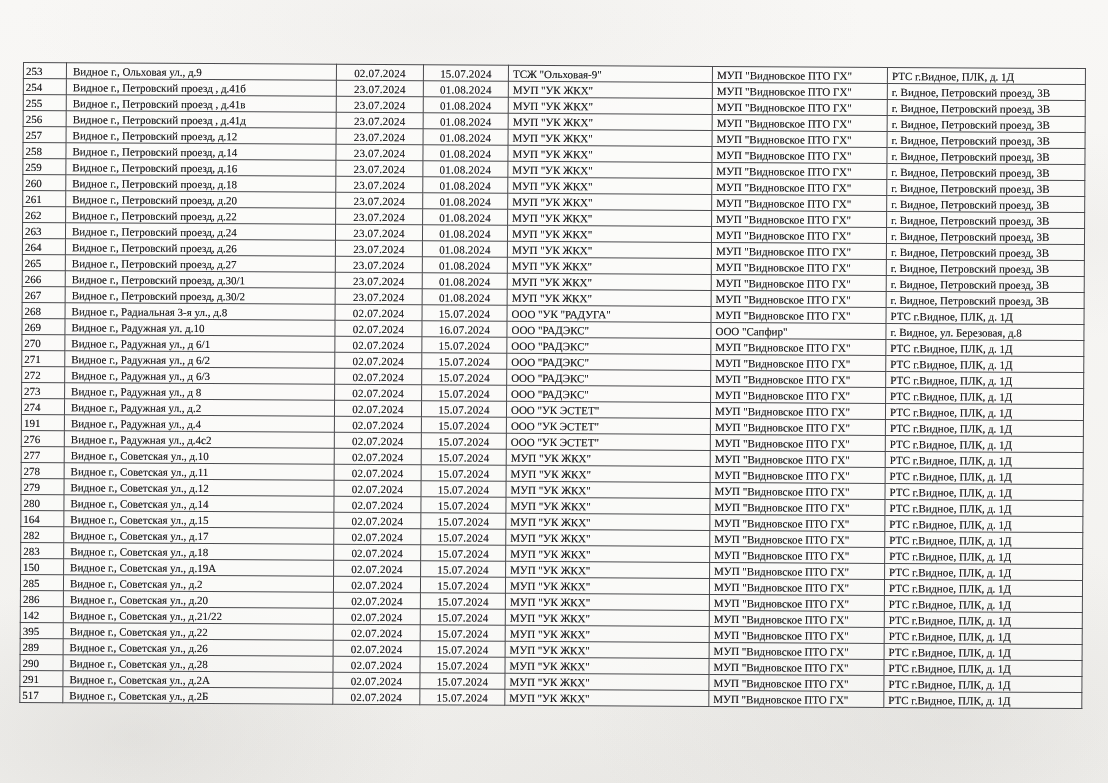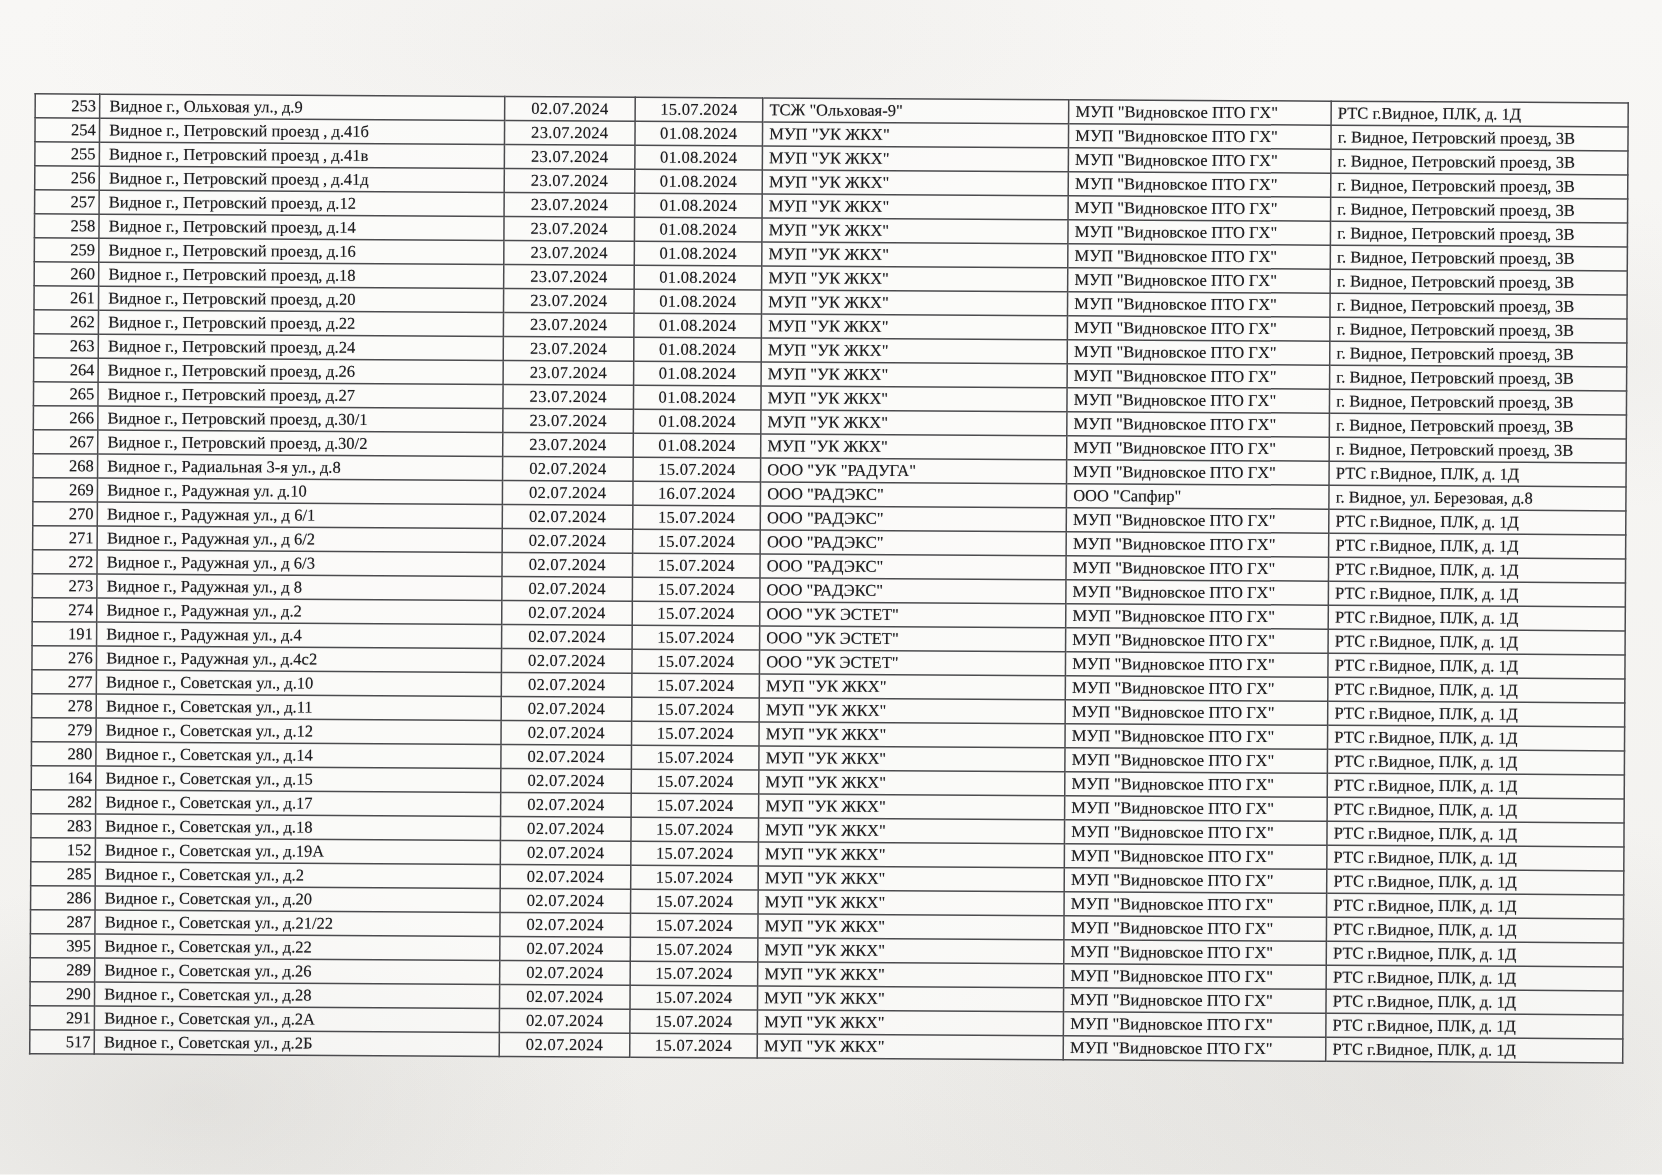--- a/index.html
+++ b/index.html
@@ -38,21 +38,21 @@
   .doc-table td {
     border: 1px solid #4b4b4e;
     height: 15px;
     padding: 0 4px;
     font-size: 11px;
     line-height: 14px;
     white-space: nowrap;
     overflow: hidden;
     text-shadow: 0 0 0.5px rgba(20,20,25,.55);
   }
-  .doc-table td.c-num  { text-align: right; padding: 0 2px; }
+  .doc-table td.c-num  { text-align: left; padding: 0 2px; }
   .doc-table td.c-addr { text-align: left; padding-left: 6px; }
   .doc-table td.c-date { text-align: center; letter-spacing: .2px; }
   .doc-table td.c-org  { text-align: left; padding-left: 4px; }
 </style>
 </head>
 <body>
 
 <div class="scan-page">
   <table class="doc-table">
     <colgroup>
@@ -338,21 +338,21 @@
         <tr>
           <td class="c-num">283</td>
           <td class="c-addr">Видное г., Советская ул., д.18</td>
           <td class="c-date">02.07.2024</td>
           <td class="c-date">15.07.2024</td>
           <td class="c-org">МУП "УК ЖКХ"</td>
           <td class="c-org">МУП "Видновское ПТО ГХ"</td>
           <td class="c-org">РТС г.Видное, ПЛК, д. 1Д</td>
         </tr>
         <tr>
-          <td class="c-num">152</td>
+          <td class="c-num">150</td>
           <td class="c-addr">Видное г., Советская ул., д.19А</td>
           <td class="c-date">02.07.2024</td>
           <td class="c-date">15.07.2024</td>
           <td class="c-org">МУП "УК ЖКХ"</td>
           <td class="c-org">МУП "Видновское ПТО ГХ"</td>
           <td class="c-org">РТС г.Видное, ПЛК, д. 1Д</td>
         </tr>
         <tr>
           <td class="c-num">285</td>
           <td class="c-addr">Видное г., Советская ул., д.2</td>
@@ -365,21 +365,21 @@
         <tr>
           <td class="c-num">286</td>
           <td class="c-addr">Видное г., Советская ул., д.20</td>
           <td class="c-date">02.07.2024</td>
           <td class="c-date">15.07.2024</td>
           <td class="c-org">МУП "УК ЖКХ"</td>
           <td class="c-org">МУП "Видновское ПТО ГХ"</td>
           <td class="c-org">РТС г.Видное, ПЛК, д. 1Д</td>
         </tr>
         <tr>
-          <td class="c-num">287</td>
+          <td class="c-num">142</td>
           <td class="c-addr">Видное г., Советская ул., д.21/22</td>
           <td class="c-date">02.07.2024</td>
           <td class="c-date">15.07.2024</td>
           <td class="c-org">МУП "УК ЖКХ"</td>
           <td class="c-org">МУП "Видновское ПТО ГХ"</td>
           <td class="c-org">РТС г.Видное, ПЛК, д. 1Д</td>
         </tr>
         <tr>
           <td class="c-num">395</td>
           <td class="c-addr">Видное г., Советская ул., д.22</td>

